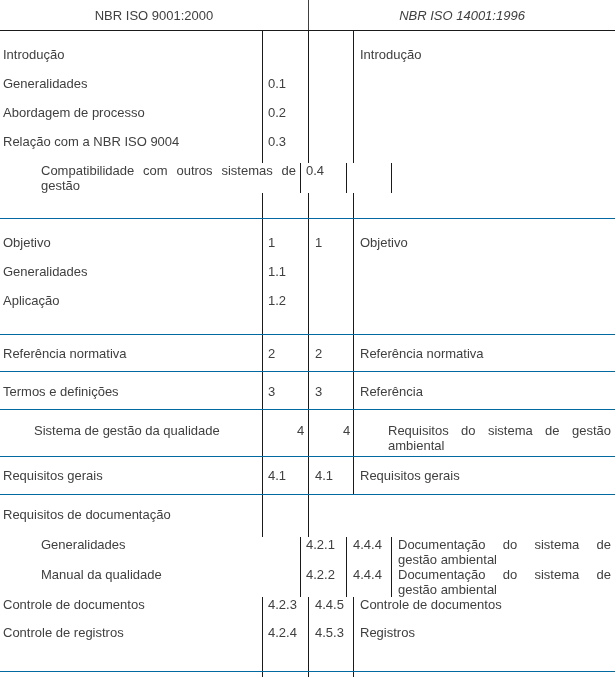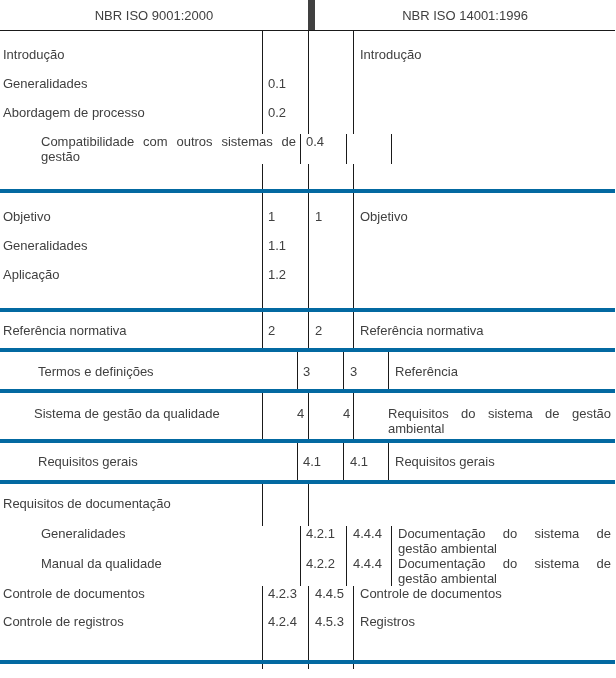--- a/index.html
+++ b/index.html
@@ -20,38 +20,38 @@
     display: flex;
     height: 30px;
     border-bottom: 1px solid #1a1a1a;
   }
   .hdr-cell {
     display: flex;
     align-items: center;
     justify-content: center;
   }
   .hdr-left  { width: 308px; }
-  .hdr-right { flex: 1; border-left: 7px solid #404040; }
-  
-  .section { border-bottom: 4px solid #0369a1; }
+  .hdr-right { flex: 1; border-left: 1px solid #404040; font-style: italic; }
+  
+  .section { border-bottom: 1px solid #0369a1; }
   .srow {
     display: grid;
     grid-template-columns: 262px 46px 45px 1fr;
   }
   .c  { box-sizing: border-box; }
   .c1 { padding: 0 4px 0 3px; text-align: justify; }
   .c2 { border-left: 1px solid #1a1a1a; padding: 0 2px 0 5px; }
   .c3 { border-left: 1px solid #1a1a1a; padding: 0 2px 0 6px; }
   .c4 { border-left: 1px solid #1a1a1a; padding: 0 4px 0 6px; text-align: justify; }
   
   .h28 { min-height: 28px; }
   .h29 { min-height: 29px; }
   .h30 { min-height: 30px; padding-left: 38px; }
   .h36 { min-height: 36px; }
-  .h37 { min-height: 37px; margin-left: 35px; }
+  .h37 { min-height: 37px; }
   .h42 { min-height: 42px; }
   .h45 { min-height: 45px; }
   .h46 { min-height: 46px; }
   .pt11 > .c { padding-top: 11px; }
   .pt12 > .c { padding-top: 12px; }
   .pt13 > .c { padding-top: 13px; padding-left: 34px; }
   .pt16 > .c { padding-top: 16px; }
   .fill12 { height: 12px; }
   .fill18 { height: 18px; }
   .fill25 { height: 25px; }
@@ -84,20 +84,26 @@
       <div class="c c2">0.1</div>
       <div class="c c3"></div>
       <div class="c c4"></div>
     </div>
     <div class="srow h29">
       <div class="c c1">Abordagem de processo</div>
       <div class="c c2">0.2</div>
       <div class="c c3"></div>
       <div class="c c4"></div>
     </div>
+    <div class="srow h29">
+      <div class="c c1">Relação com a NBR ISO 9004</div>
+      <div class="c c2">0.3</div>
+      <div class="c c3"></div>
+      <div class="c c4"></div>
+    </div>
     <div class="srow h30">
       <div class="c c1">Compatibilidade com outros sistemas de gestão</div>
       <div class="c c2">0.4</div>
       <div class="c c3"></div>
       <div class="c c4"></div>
     </div>
     <div class="srow fill25">
       <div class="c c1"></div>
       <div class="c c2"></div>
       <div class="c c3"></div>

